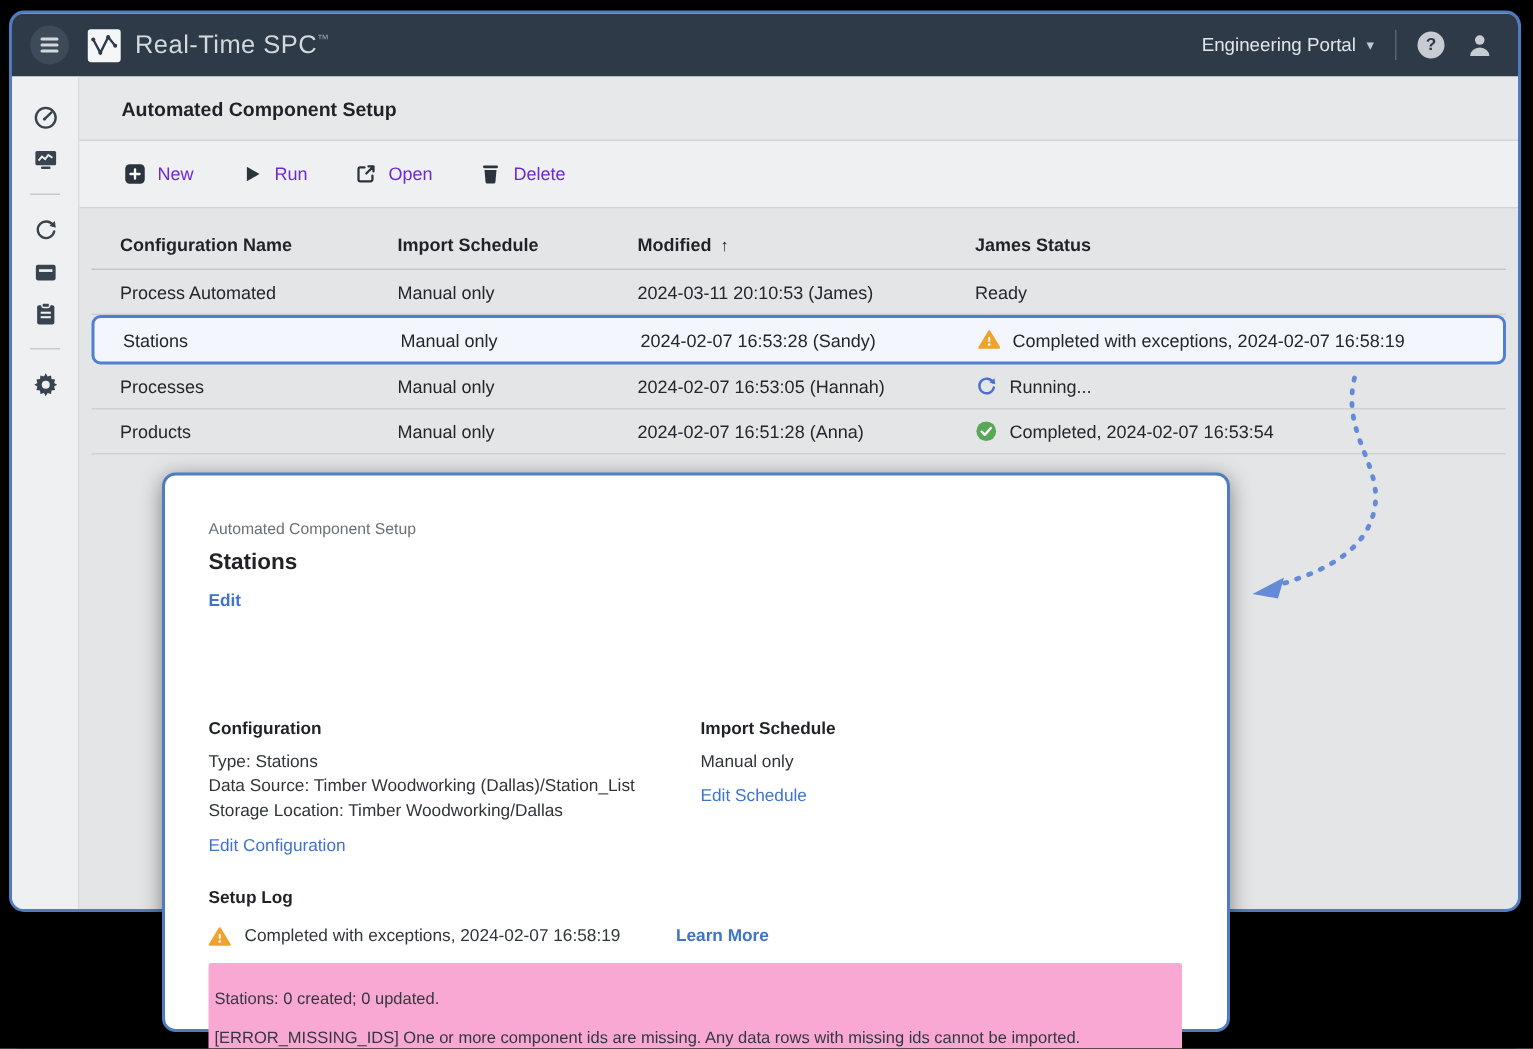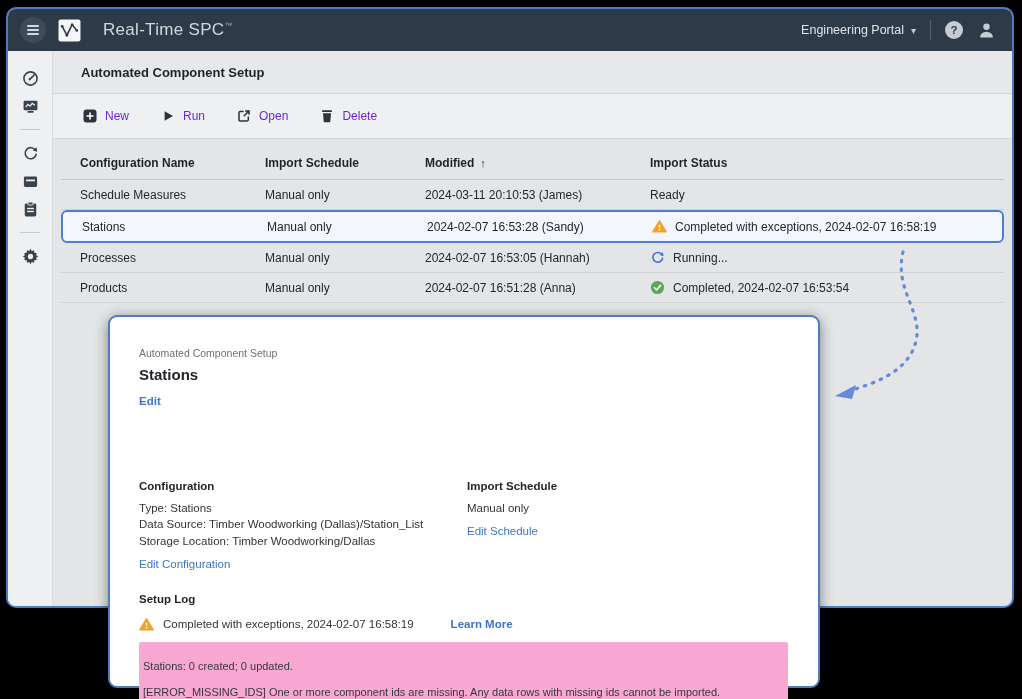--- a/index.html
+++ b/index.html
@@ -10,21 +10,21 @@
   .app { position:absolute; left:6px; top:7px; width:1008px; height:601px;
          border:2px solid #4e7cc0; border-radius:10px; background:#e4e5e7; overflow:hidden;
          display:flex; flex-direction:column; }
 
   
   .hdr { height:42px; background:#2e3a47; display:flex; align-items:center; padding:0 16px 0 12px; flex:none; }
   .burger { width:26px; height:26px; border-radius:50%; background:#3e4a58; display:flex; flex-direction:column;
             justify-content:center; align-items:center; gap:2.5px; cursor:pointer; flex:none; }
   .burger i { display:block; width:12px; height:1.6px; background:#d3d8dd; border-radius:1px; }
   .logo { width:23px; height:23px; margin-left:12px; flex:none; }
-  .app-title { color:#d3d8dd; font-size:17px; font-weight:400; letter-spacing:.3px; margin-left:22px; }
+  .app-title { color:#d3d8dd; font-size:17px; font-weight:400; letter-spacing:.3px; margin-left:9px; }
   .app-title sup { font-size:8px; color:#9aa2ab; }
   .hdr-spacer { flex:1; }
   .portal { color:#e2e5e9; font-size:12.5px; display:flex; align-items:center; gap:7px; cursor:pointer;margin-left:34px; }
   .portal .caret { font-size:10px; color:#c2c8cf; }
   .hdr-divider { width:1px; height:20px; background:#5a646f; margin:0 14px; }
   .help { width:18px; height:18px; border-radius:50%; background:#c7ccd3; color:#2e3a47; font-size:11.5px;
           font-weight:bold; display:flex; align-items:center; justify-content:center; cursor:pointer; }
   .usr { width:19px; height:19px; margin-left:14px; cursor:pointer; }
 
   
@@ -193,25 +193,25 @@
             </svg>
             <span>Delete</span>
           </button>
         </div>
 
         <div class="table">
           <div class="trow thead">
             <div>Configuration Name</div>
             <div>Import Schedule</div>
             <div><span>Modified</span><span class="sort">↑</span></div>
-            <div>Import Status</div>
+            <div>James Status</div>
           </div>
 
           <div class="trow drow">
-            <div>Schedule Measures</div>
+            <div>Process Automated</div>
             <div>Manual only</div>
             <div>2024-03-11 20:10:53 (James)</div>
             <div class="cell-status">
                 <span>Ready</span>
               </div>
           </div>
 
           <div class="trow drow selected">
             <div>Stations</div>
             <div>Manual only</div>

